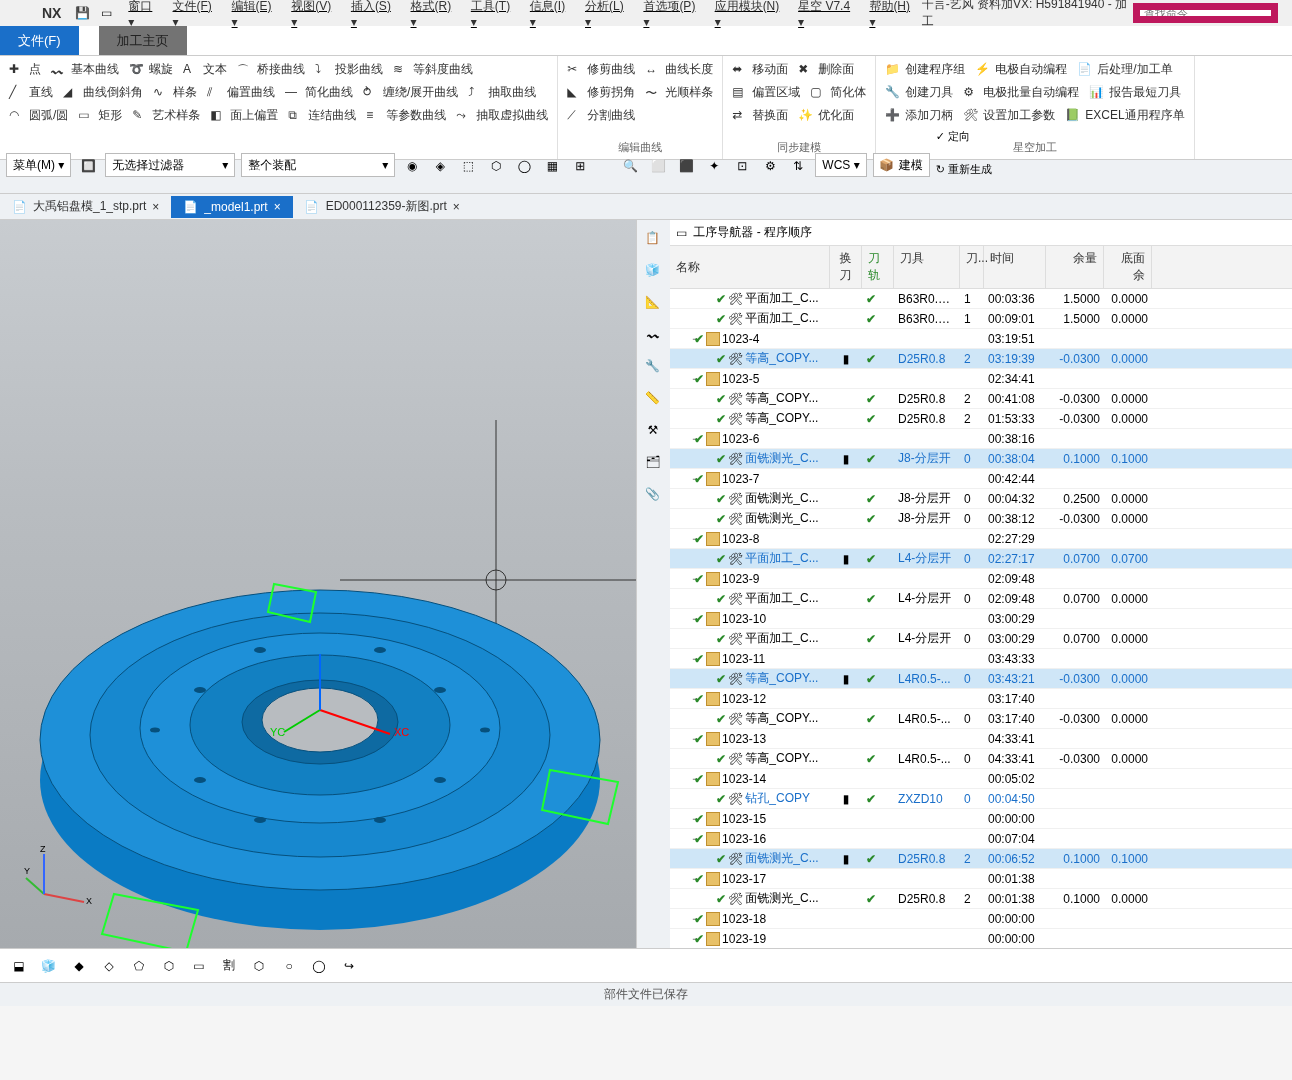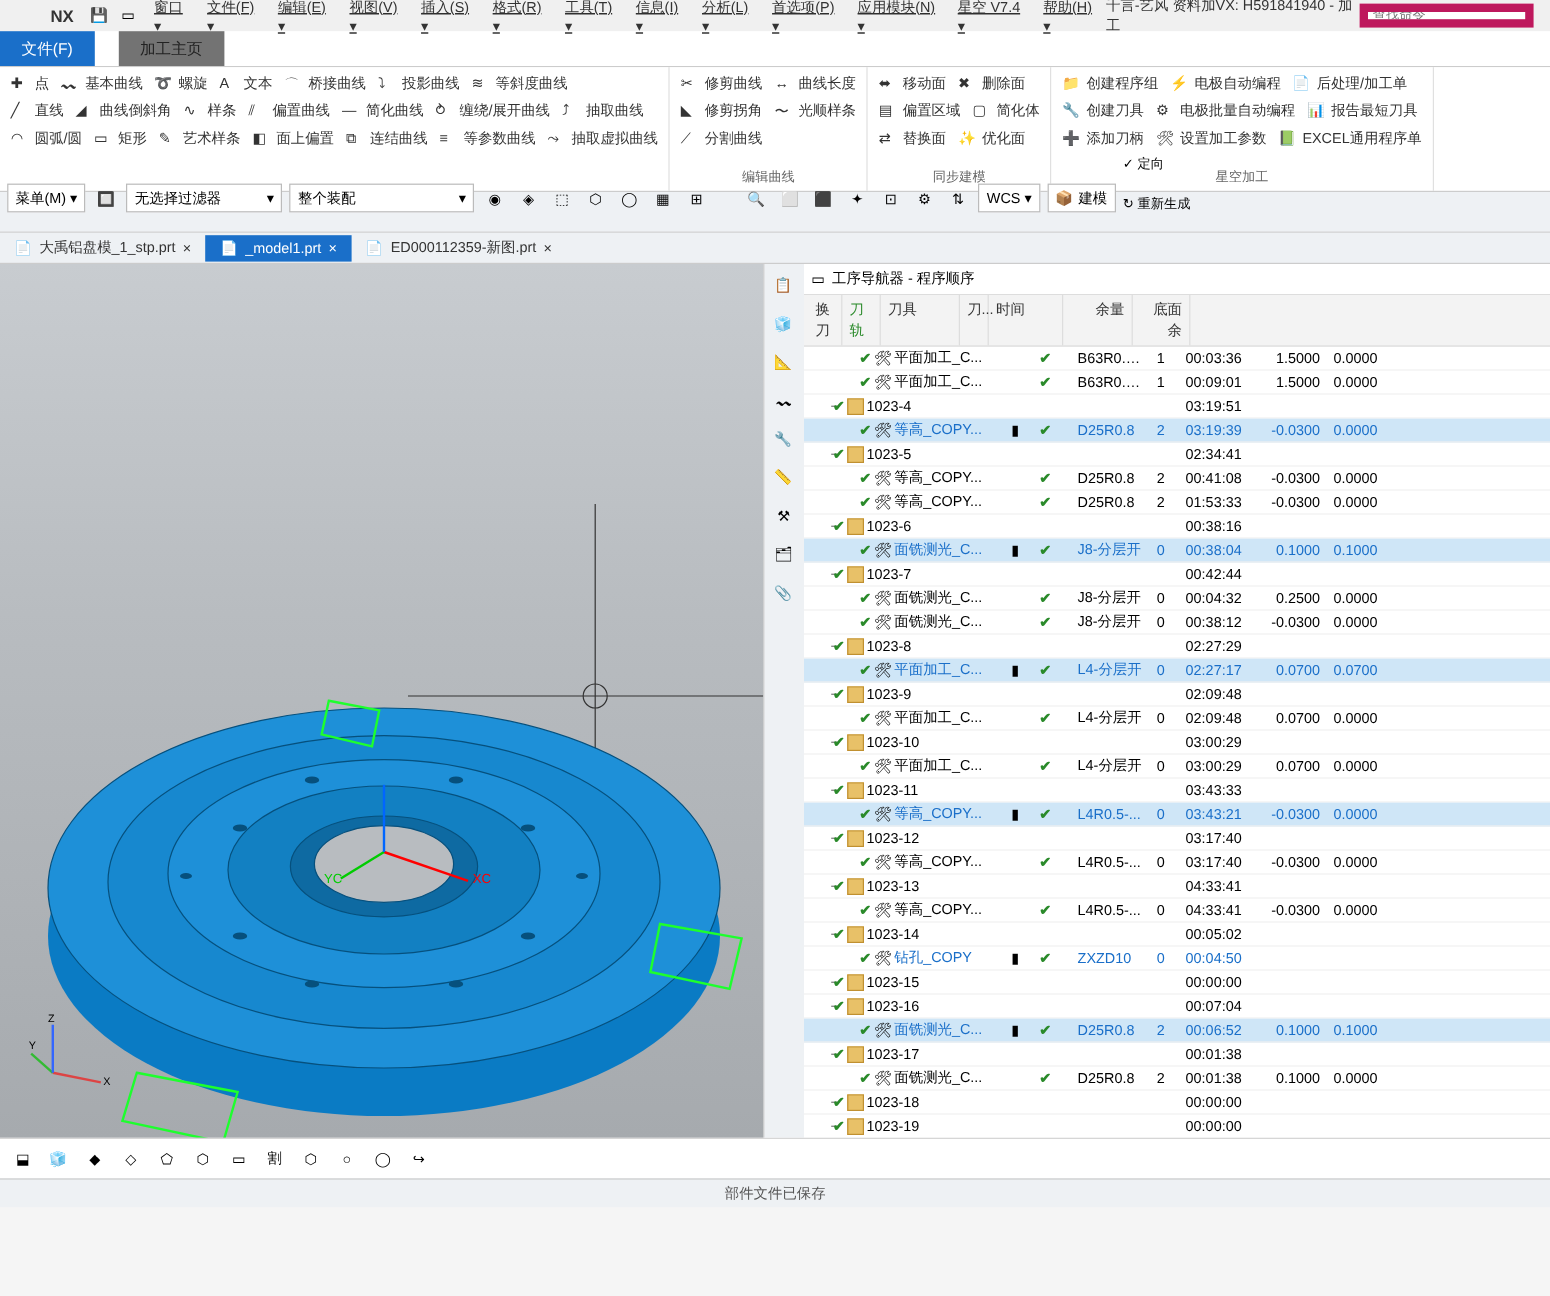--- a/index.html
+++ b/index.html
@@ -430,20 +430,21 @@
     <div class="side-btn">📎</div>
   </div>
 
   <div class="nav-panel">
     <div class="nav-header">
       <span>▭</span>
       <span>工序导航器 - 程序顺序</span>
     </div>
     <div class="nav-table">
       <div class="nav-thead">
+        <div class="nav-th c-name">名称</div>
         <div class="nav-th c-hd">换刀</div>
         <div class="nav-th c-dg">刀轨</div>
         <div class="nav-th c-tool">刀具</div>
         <div class="nav-th c-dn">刀...</div>
         <div class="nav-th c-time">时间</div>
         <div class="nav-th c-yu">余量</div>
         <div class="nav-th c-dm">底面余</div>
       </div>
       <div id="navbody">
           <div class="nav-row">

